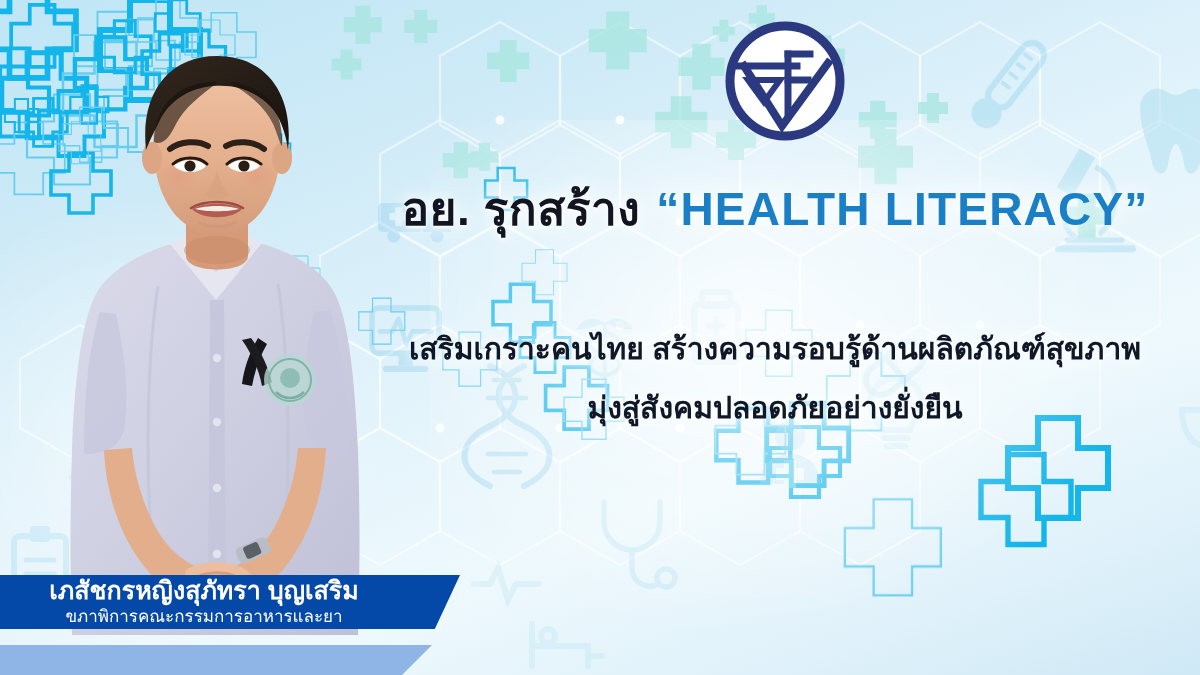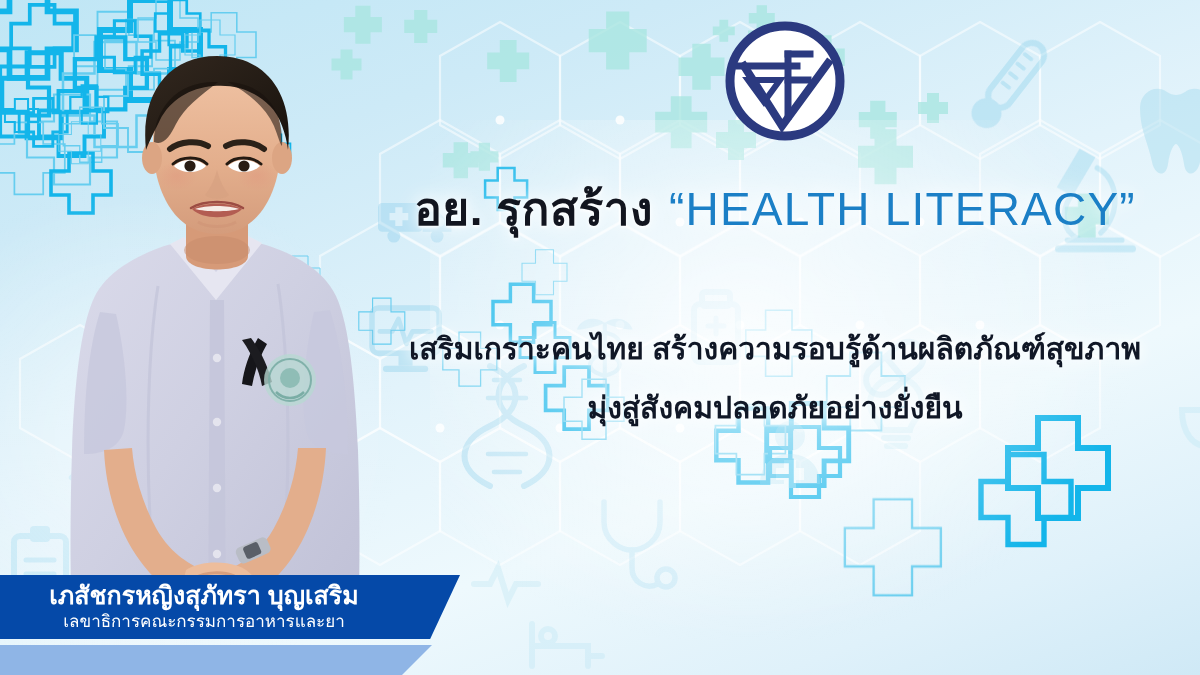--- a/index.html
+++ b/index.html
@@ -72,21 +72,21 @@
   .title-thai {
     font-size: 46px;
     font-weight: 700;
     color: #12151f;
     letter-spacing: 0.5px;
     text-shadow: 0 0 14px rgba(255,255,255,0.95), 0 0 26px rgba(255,255,255,0.8), 0 2px 3px rgba(255,255,255,0.9);
   }
 
   .title-en {
     font-size: 46px;
-    font-weight: 400;
+    font-weight: 700;
     color: #1b7fc6;
     letter-spacing: 1.2px;
     text-shadow: 0 0 16px rgba(255,255,255,0.95), 0 0 30px rgba(255,255,255,0.85);
   }
 
   .subtitle-1, .subtitle-2 {
     font-size: 30px;
     font-weight: 700;
     color: #101726;
     white-space: nowrap;
@@ -113,21 +113,21 @@
     height: 30px;
     background: #8fb5e6;
     clip-path: polygon(0 0, 432px 0, 402px 30px, 0 30px);
   }
 
   .name-banner {
     position: absolute;
     left: 0;
     top: 575px;
     width: 460px;
-    height: 64px;
+    height: 54px;
     background: #0549a8;
     clip-path: polygon(0 0, 460px 0, 425px 75px, 0 75px);
     display: flex;
     flex-direction: column;
     align-items: center;
     justify-content: center;
     padding-right: 52px;
   }
   .name-banner .person-name {
     font-size: 25px;
@@ -554,16 +554,16 @@
       <span class="title-thai">อย. รุกสร้าง</span>
       <span class="title-en">“HEALTH LITERACY”</span>
     </div>
     <div class="subtitle-1">เสริมเกราะคนไทย สร้างความรอบรู้ด้านผลิตภัณฑ์สุขภาพ</div>
     <div class="subtitle-2">มุ่งสู่สังคมปลอดภัยอย่างยั่งยืน</div>
   </div>
 
   <div class="banner-underline"></div>
   <div class="name-banner">
     <div class="person-name">เภสัชกรหญิงสุภัทรา บุญเสริม</div>
-    <div class="person-role">เลขาธิการคณะกรรมการอาหารและยา</div>
+    <div class="person-role">ขภาพิการคณะกรรมการอาหารและยา</div>
   </div>
 
 </div>
 
 </body></html>

